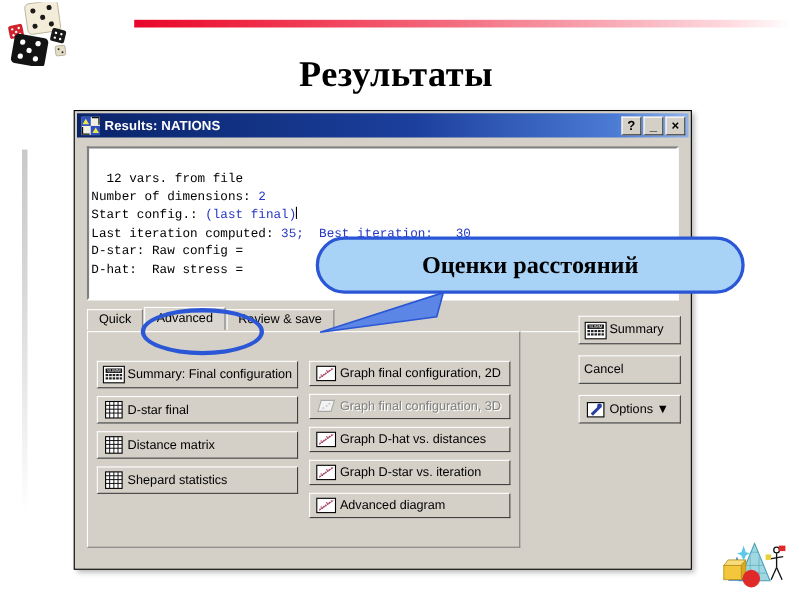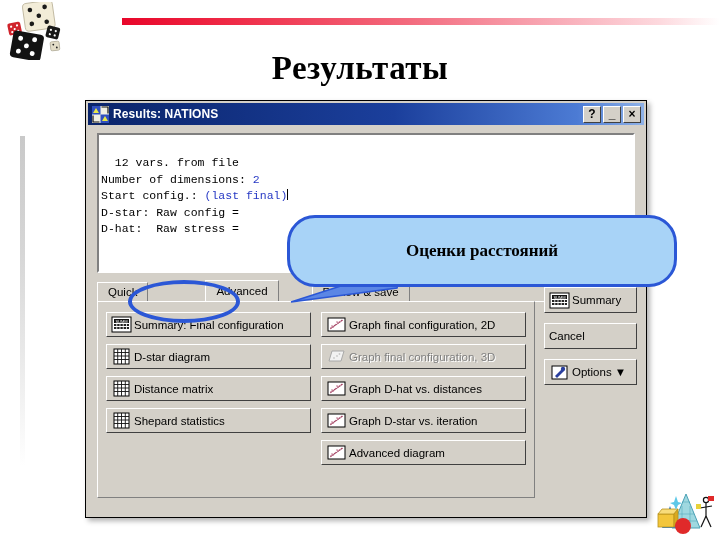--- a/index.html
+++ b/index.html
@@ -57,21 +57,21 @@
     font-family: "Liberation Serif", serif;
     font-weight: bold;
     font-size: 33px;
     color: #000000;
     letter-spacing: 0.5px;
   }
 
   
   #dialog {
     position: absolute;
-    left: 85px;
+    left: 67px;
     top: 100px;
     width: 562px;
     height: 418px;
     background: #d4d0c8;
     border: 1px solid #000000;
     box-shadow: 3px 3px 5px rgba(0,0,0,0.30);
     box-sizing: border-box;
   }
 
   #titlebar {
@@ -158,23 +158,22 @@
   }
 
   
   #tabstrip {
     position: absolute;
     left: 11px;
     top: 180px;
     width: 538px;
     height: 20px;
     display: flex;
-    align-items: center;
+    align-items: flex-start;
     border-bottom: 1px solid #ffffff;
-    gap: 32px;
   }
   .tab {
     height: 19px;
     padding: 0 10px;
     background: #d4d0c8;
     border-top: 1px solid #ffffff;
     border-left: 1px solid #ffffff;
     border-right: 1px solid #808080;
     font-size: 11.5px;
     color: #000000;
@@ -183,37 +182,36 @@
     align-items: center;
     cursor: default;
     box-sizing: border-box;
     margin-right: 1px;
   }
   .tab.selected {
     height: 21px;
     background: #d9d6cf;
     margin-top: -2px;
     font-weight: normal;
-    margin-left: 24px;
   }
 
   
   #panel {
     position: absolute;
     left: 11px;
     top: 200px;
-    width: 438px;
+    width: 394px;
     height: 197px;
     background: #d4d0c8;
     border-top: 1px solid #ffffff;
     border-left: 1px solid #ffffff;
     border-right: 1px solid #808080;
     border-bottom: 1px solid #808080;
     box-sizing: border-box;
-    padding: 10px 8px;
+    padding: 26px 8px;
     display: flex;
     gap: 10px;
   }
   .btncol {
     display: flex;
     flex-direction: column;
     gap: 7px;
     flex: 1 1 0;
   }
 
@@ -259,30 +257,30 @@
     gap: 10px;
   }
   #actions .w95btn { height: 26px; }
 
   
   #callout {
     position: absolute;
     left: 287px;
     top: 215px;
     width: 390px;
-    height: 72px;
+    height: 52px;
     background: #a8d3f7;
     border: 3px solid #2b57d6;
     border-radius: 28px;
     display: flex;
     align-items: center;
     justify-content: center;
     font-family: "Liberation Serif", serif;
     font-weight: bold;
-    font-size: 17px;
+    font-size: 22px;
     color: #000000;
     box-sizing: border-box;
     z-index: 40;
   }
   #callout-tail {
     position: absolute;
     left: 285px;
     top: 262px;
     width: 120px;
     height: 46px;
@@ -379,20 +377,21 @@
         <div class="tbtn">?</div>
         <div class="tbtn">_</div>
         <div class="tbtn">×</div>
       </div>
     </div>
 
     <div id="textpane">
       <div class="outline"><span>  12 vars. from file</span><span class="blue"></span></div>
       <div class="outline"><span>Number of dimensions: </span><span class="blue">2</span></div>
       <div class="outline"><span>Start config.: </span><span class="blue">(last final)</span><span class="caret"></span></div>
+      <div class="outline"><span>Last iteration computed: </span><span class="blue">35;  Best iteration:   30</span></div>
       <div class="outline"><span>D-star: Raw config = </span><span class="blue"></span></div>
       <div class="outline"><span>D-hat:  Raw stress = </span><span class="blue"></span></div>
     </div>
 
     <div id="tabstrip">
       <div class="tab">Quick</div>
       <div class="tab selected">Advanced</div>
       <div class="tab">Review &amp; save</div>
     </div>
 
@@ -424,21 +423,21 @@
             <rect x="3" y="1" width="15" height="15" fill="#ffffff" stroke="#000" stroke-width="1"></rect>
             <g stroke="#111" stroke-width="0.9">
               <line x1="3" y1="4.5" x2="18" y2="4.5"></line>
                 <line x1="3" y1="8" x2="18" y2="8"></line>
                 <line x1="3" y1="11.5" x2="18" y2="11.5"></line>
               <line x1="6.7" y1="1" x2="6.7" y2="16"></line>
                 <line x1="10.5" y1="1" x2="10.5" y2="16"></line>
                 <line x1="14.3" y1="1" x2="14.3" y2="16"></line>
             </g>
           </svg>
-          <span class="lbl">D-star diagram</span>
+          <span class="lbl">D-star final</span>
         </div>
         <div class="w95btn">
           <svg class="ico" viewBox="0 0 21 17">
             <rect x="3" y="1" width="15" height="15" fill="#ffffff" stroke="#000" stroke-width="1"></rect>
             <g stroke="#111" stroke-width="0.9">
               <line x1="3" y1="4.5" x2="18" y2="4.5"></line>
                 <line x1="3" y1="8" x2="18" y2="8"></line>
                 <line x1="3" y1="11.5" x2="18" y2="11.5"></line>
               <line x1="6.7" y1="1" x2="6.7" y2="16"></line>
                 <line x1="10.5" y1="1" x2="10.5" y2="16"></line>

